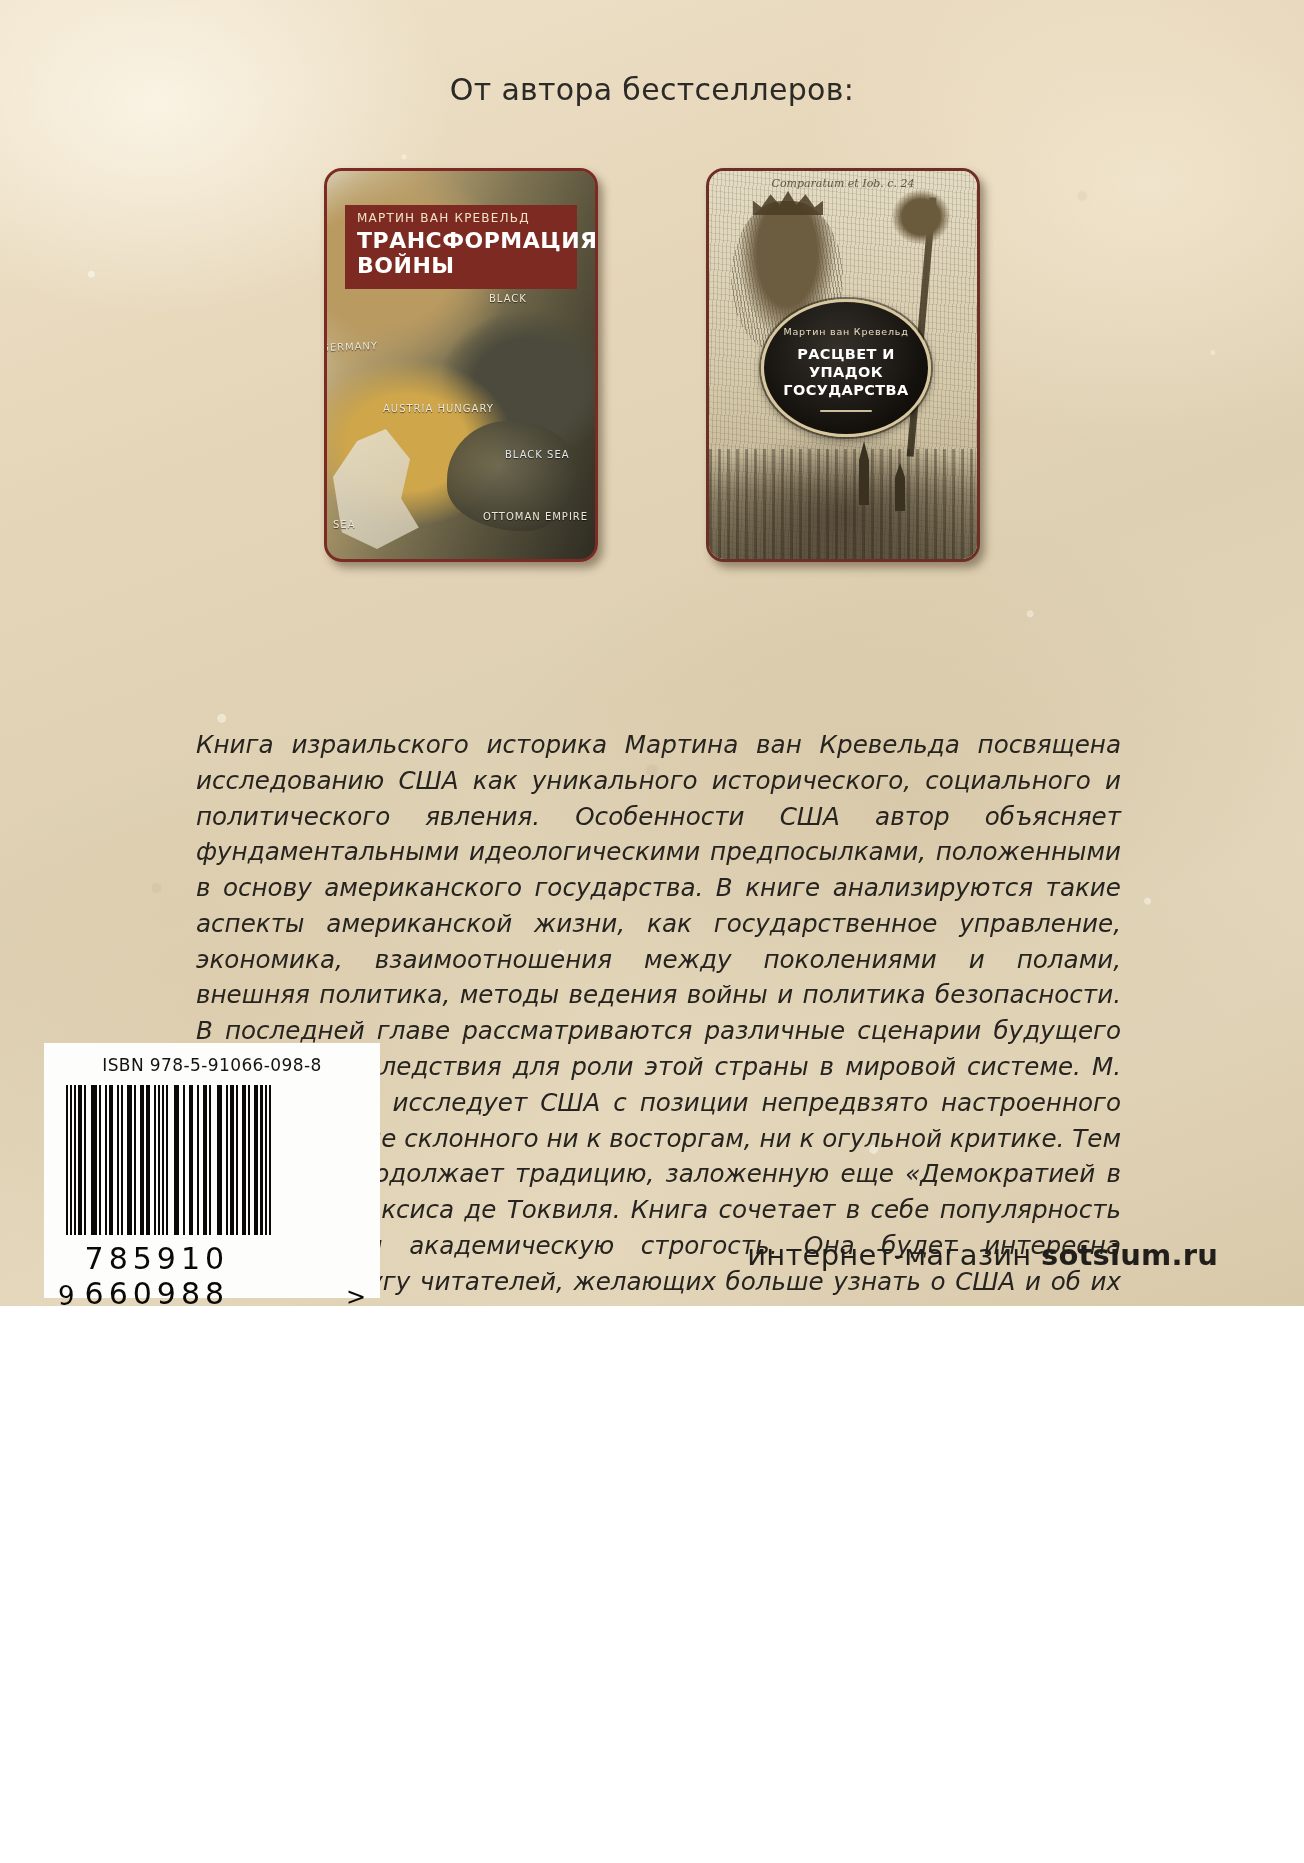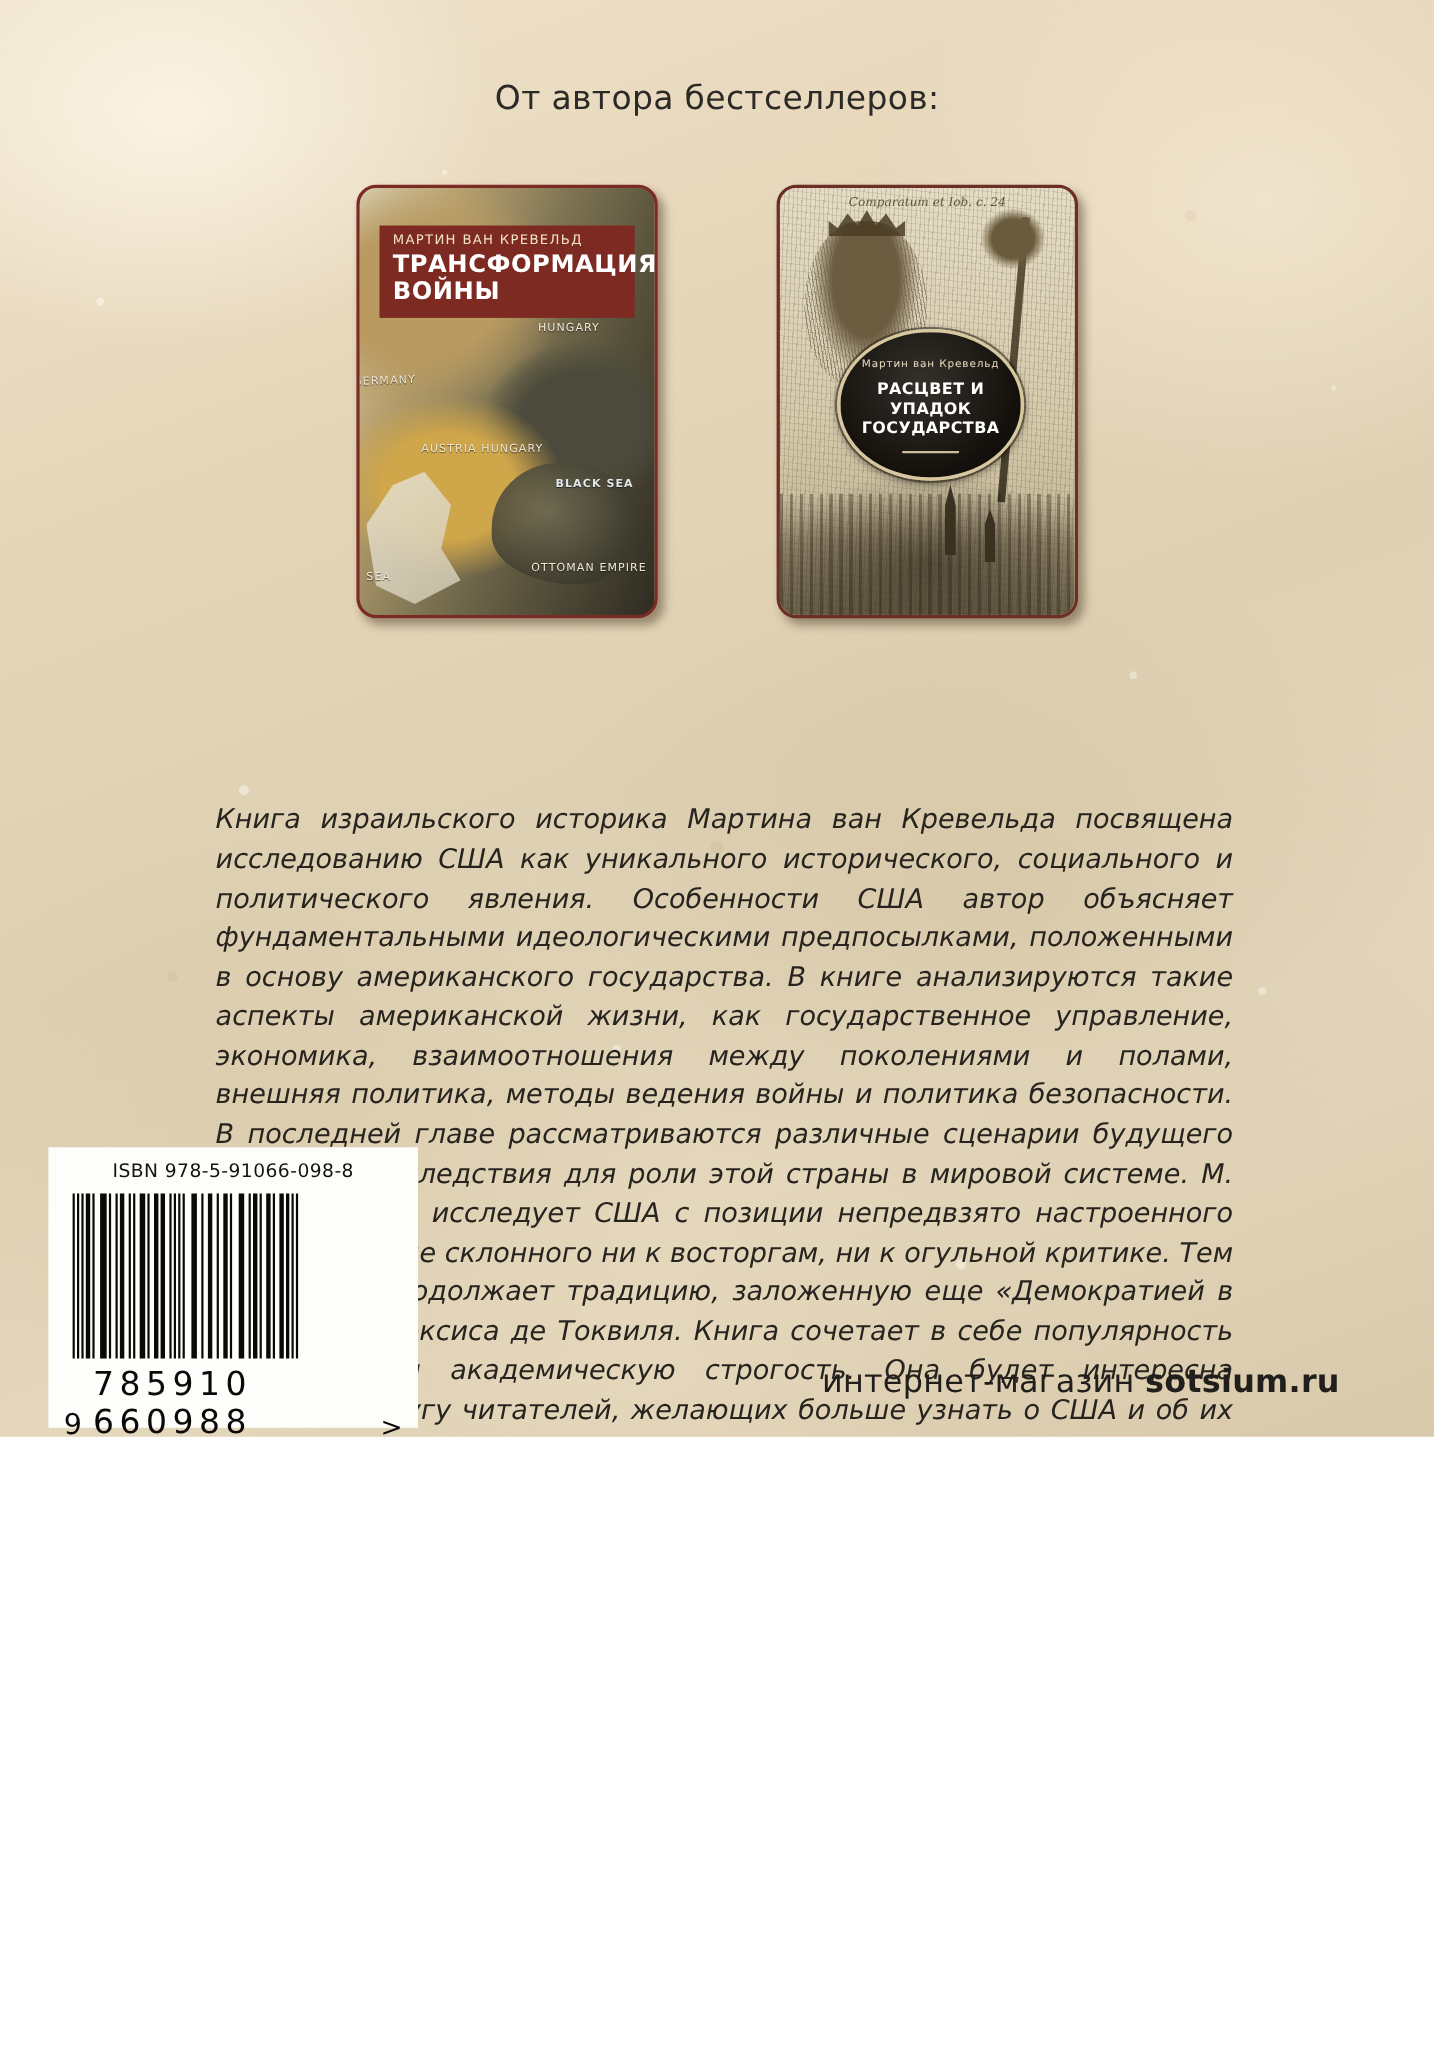--- a/index.html
+++ b/index.html
@@ -137,21 +137,21 @@
   .b1-lbl {
     position: absolute;
     font-size: 10px;
     letter-spacing: 1px;
     color: #efe8d6;
     text-shadow: 0 1px 1px rgba(0,0,0,0.6);
   }
   .b1-lbl.russia  { top: 122px; left: 162px; }
   .b1-lbl.germany { top: 170px; left: -6px; transform: rotate(-2deg); }
   .b1-lbl.austria { top: 232px; left: 56px; }
-  .b1-lbl.black   { top: 264px; left: 178px; color:#dfe6ea;font-weight:bold;}
+  .b1-lbl.black   { top: 278px; left: 178px; color:#dfe6ea;}
   .b1-lbl.ottoman { top: 340px; left: 156px; }
   .b1-lbl.sea     { top: 348px; left: 6px; }
 
   
   .book2 {
     background: #ddd3ba;
     overflow: hidden;
     border: 3px solid #6d2f25;
   }
   .b2-engraving {
@@ -334,21 +334,21 @@
 
   <div class="books">
 
     <div class="book book1">
       <div class="b1-map"></div>
       <div class="b1-sea"></div>
       <div class="b1-blob"></div>
       <div class="b1-band"></div>
       <div class="b1-author">МАРТИН ВАН КРЕВЕЛЬД</div>
       <div class="b1-title">ТРАНСФОРМАЦИЯ ВОЙНЫ</div>
-      <div class="b1-lbl russia">HUNGARY</div>
+      <div class="b1-lbl russia">BLACK</div>
       <div class="b1-lbl germany">GERMANY</div>
       <div class="b1-lbl austria">AUSTRIA HUNGARY</div>
       <div class="b1-lbl black">BLACK SEA</div>
       <div class="b1-lbl ottoman">OTTOMAN EMPIRE</div>
       <div class="b1-lbl sea">SEA</div>
     </div>
 
     <div class="book book2">
       <div class="b2-engraving"></div>
       <div class="b2-top-script">Comparatum         et Iob. c. 24</div>

